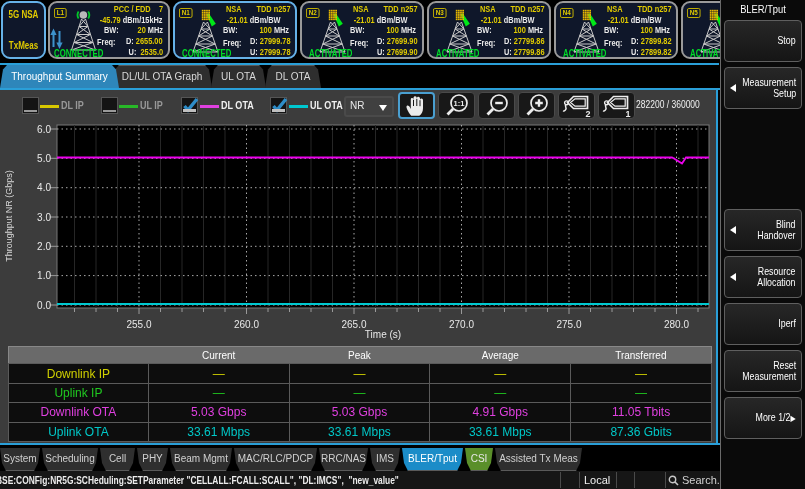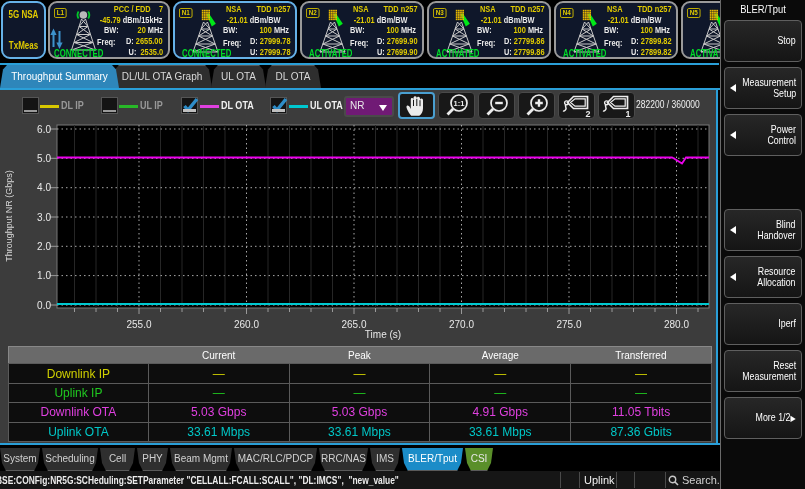--- a/index.html
+++ b/index.html
@@ -241,24 +241,20 @@
 
   <div id="rightpanel">
     <div class="rtitle">BLER/Tput</div>
     <div class="rbtn" style="top:20px;padding-left:44px;">
         <span class="txt">Stop</span>
       </div>
     <div class="rbtn" style="top:67px;">
         <span class="arr"></span>
         <span class="txt">Measurement<br>Setup</span>
       </div>
-    <div class="rbtn" style="top:114px;">
-        <span class="arr"></span>
-        <span class="txt">Power<br>Control</span>
-      </div>
     <div class="rbtn" style="top:209px;">
         <span class="arr"></span>
         <span class="txt">Blind<br>Handover</span>
       </div>
     <div class="rbtn" style="top:256px;">
         <span class="arr"></span>
         <span class="txt">Resource<br>Allocation</span>
       </div>
     <div class="rbtn" style="top:303px;">
         <span class="txt">Iperf</span>
@@ -298,21 +294,21 @@
   <div class="lswatch" style="left:200px;background:#e040e0;"></div>
   <div class="ltext lit" style="left:221px;">DL OTA</div>
   <div class="cbox checked" style="left:270px;">
       <svg width="19" height="18" viewBox="0 0 19 18" style="position:absolute;left:-1px;top:-3px;overflow:visible;">
         <path d="M3.5 11 L7 15 L16 4" stroke="#2e8dc8" stroke-width="3.4" fill="none"></path>
       </svg>
     </div>
   <div class="lswatch" style="left:289px;background:#00c8d0;"></div>
   <div class="ltext lit" style="left:310px;">UL OTA</div>
 
-  <div class="abs" style="left:344px;top:96px;width:50px;height:21px;background:#701a75;border:2px solid #4a4a4a;border-radius:3px;">
+  <div class="abs" style="left:344px;top:96px;width:50px;height:21px;background:#404040;border:2px solid #4a4a4a;border-radius:3px;">
     <span style="position:absolute;left:4px;top:2px;color:#e8e8e8;font-size:10px;">NR</span>
     <span style="position:absolute;right:5px;top:7px;width:0;height:0;border:4px solid transparent;border-top:6px solid #fff;"></span>
   </div>
 
   <div class="tbtn sel" style="left:398px;">
     <svg width="33" height="23" viewBox="0 0 33 23">
       <path d="M11.2 21.8 C9.5 20 8.2 17.8 7.1 15.3 C6.2 13.2 6.3 11.9 7.2 11.5 C8.1 11.1 9.2 11.9 9.9 13.3 L10.8 15 L10.8 5.6 C10.8 4.2 12 3.9 12.7 4.2 C13.3 4.5 13.5 5 13.5 5.8 L13.5 4.2 C13.5 2.8 14.3 2.2 15.2 2.2 C16.1 2.2 16.8 2.9 16.8 4.2 L16.8 4.6 C16.8 3.3 17.6 2.7 18.4 2.7 C19.3 2.7 20 3.4 20 4.7 L20 6.2 C20 5.2 20.7 4.6 21.5 4.6 C22.3 4.6 23 5.3 23 6.5 L23 14.2 C23 17.6 21.5 20.3 19.3 21.8 Z" fill="#ececec"></path>
       <path d="M13.5 5.8V12 M16.8 4.8V12 M20 6.2V12.2" stroke="#161616" stroke-width="1" fill="none"></path>
     </svg>
   </div>
@@ -437,29 +433,30 @@
   <div class="btab" style="left:0px; width:40px;">System</div>
   <div class="btab" style="left:42px; width:56px;">Scheduling</div>
   <div class="btab" style="left:100px; width:35px;">Cell</div>
   <div class="btab" style="left:137px; width:31px;">PHY</div>
   <div class="btab" style="left:170px; width:62px;">Beam Mgmt</div>
   <div class="btab" style="left:234px; width:83px;">MAC/RLC/PDCP</div>
   <div class="btab" style="left:319px; width:49px;">RRC/NAS</div>
   <div class="btab" style="left:370px; width:30px;">IMS</div>
   <div class="btab blue" style="left:402px; width:61px;">BLER/Tput</div>
   <div class="btab green" style="left:465px; width:28px;">CSI</div>
+  <div class="btab" style="left:495px; width:87px;">Assisted Tx Meas</div>
 
   <div id="statusbar">
     <div class="cmd">BSE:CONFig:NR5G:SCHeduling:SETParameter "CELLALL:FCALL:SCALL", "DL:IMCS",&nbsp; "new_value"</div>
     <div class="sep" style="left:560px;"></div>
     <div class="sep" style="left:579px;"></div>
     <div class="sep" style="left:616px;"></div>
     <div class="sep" style="left:634px;"></div>
     <div class="sep" style="left:665px;"></div>
-    <div class="abs" style="left:584px;top:3px;color:#f0f0f0;font-size:11px;">Uplink</div>
+    <div class="abs" style="left:584px;top:3px;color:#f0f0f0;font-size:11px;">Local</div>
     <svg class="abs" style="left:668px;top:4px;" width="11" height="11" viewBox="0 0 11 11">
         <circle cx="4.5" cy="4.5" r="3.2" stroke="#c8c8c8" stroke-width="1.4" fill="none"></circle>
         <path d="M7 7L10 10" stroke="#c8c8c8" stroke-width="1.6"></path>
       </svg>
     <div class="abs" style="left:682px;top:3px;color:#d0d0d0;font-size:11px;">Search...</div>
   </div>
 
 </div>
 
 </body></html>

